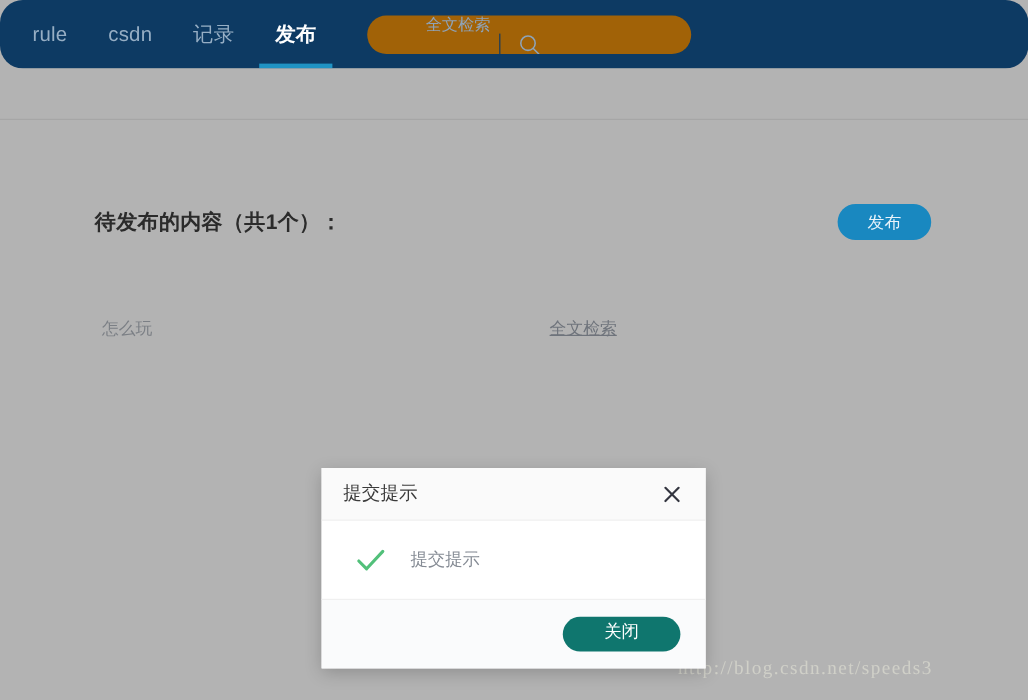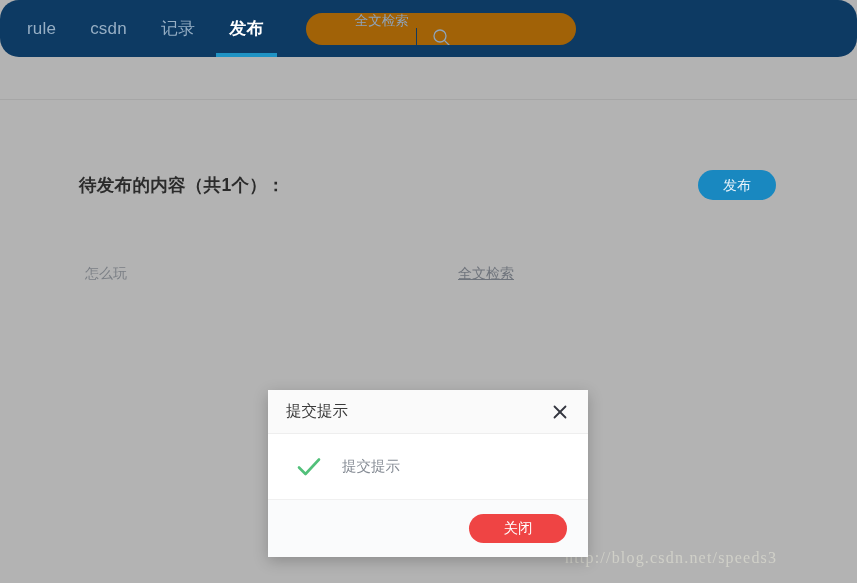--- a/index.html
+++ b/index.html
@@ -253,24 +253,24 @@
     align-items: center;
     justify-content: flex-end;
     padding-right: 21px;
     box-sizing: border-box;
   }
   .close-btn {
     width: 98px;
     height: 29px;
     border: 0;
     border-radius: 15px;
-    background: #ef4444;
+    background: #0f766e;
     color: #ffffff;
     font-size: 14.5px;
-    font-family: Liberation Serif, serif;
+    font-family: Liberation Mono, monospace;
     cursor: pointer;
     padding: 0;
     line-height: 29px;
   }
 </style>
 </head>
 <body>
 
 <div class="topbar">
   <nav class="nav">

